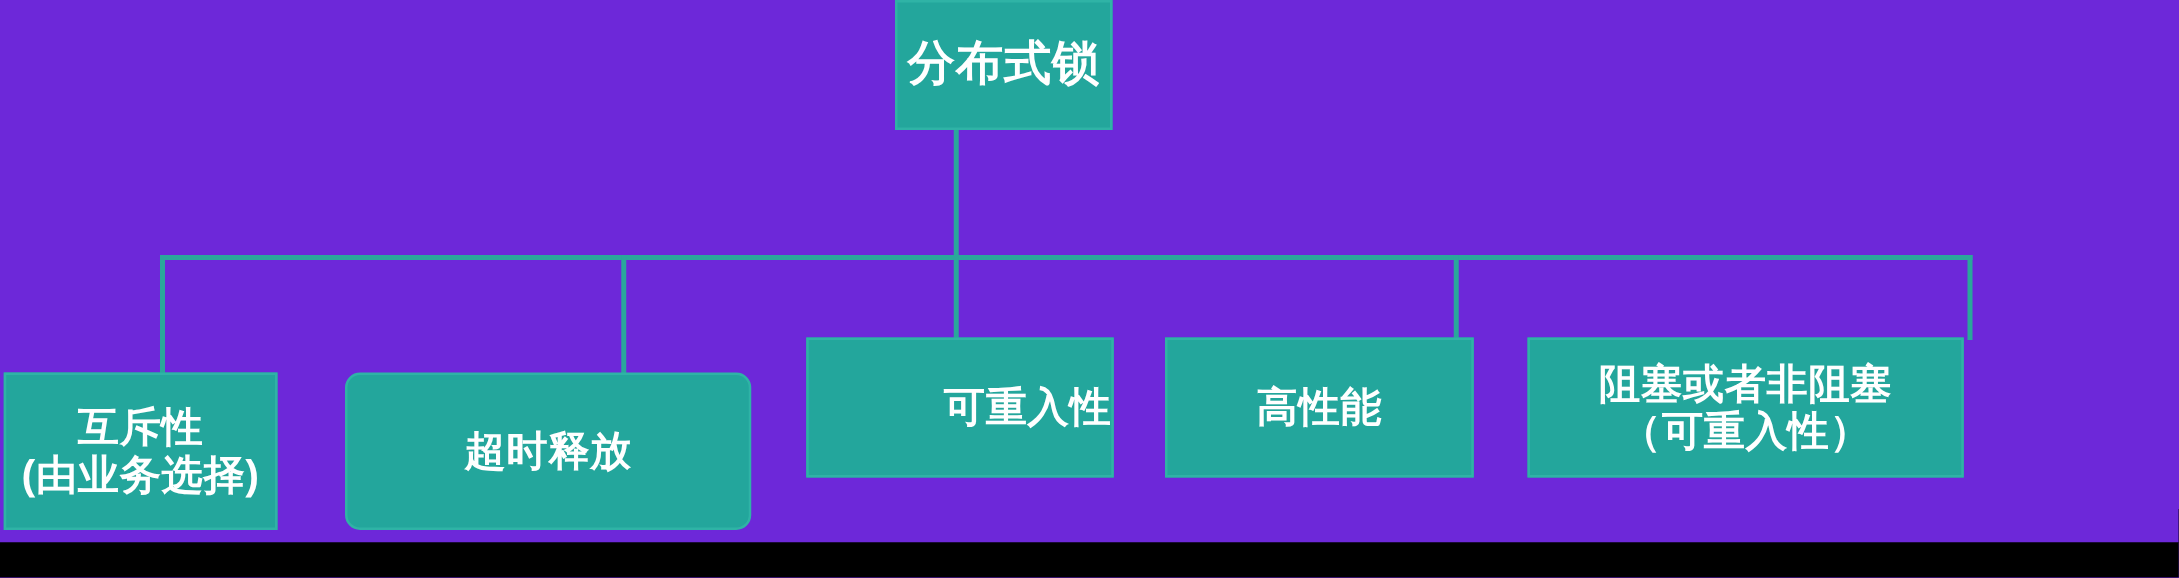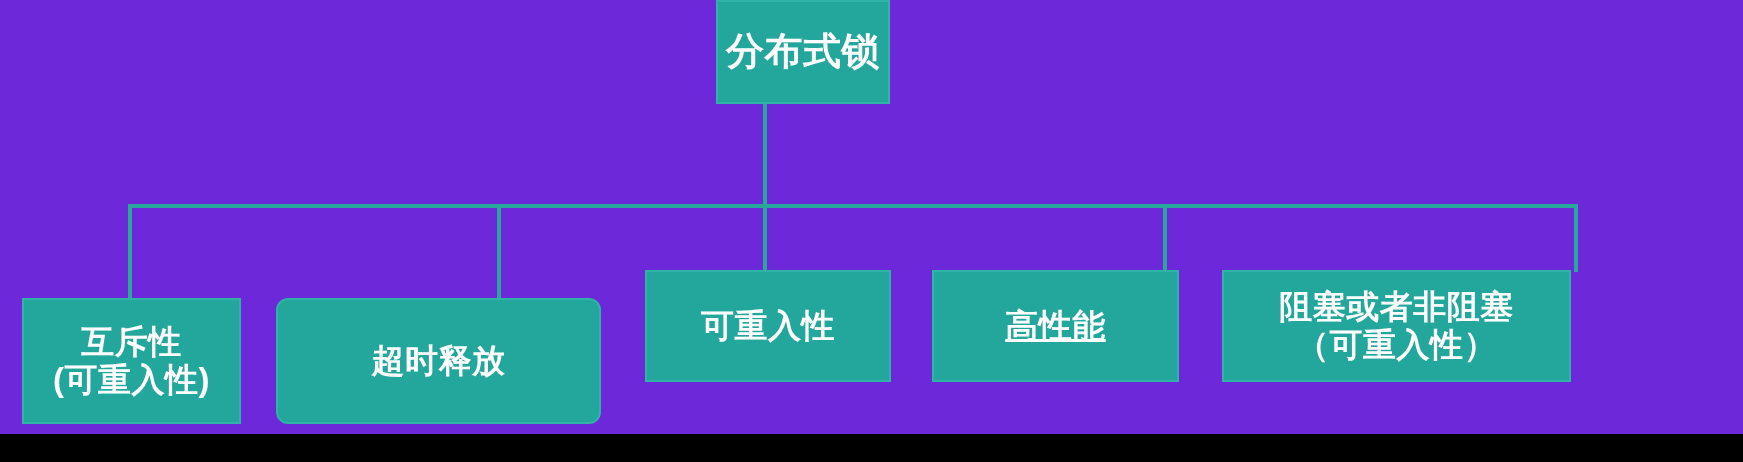--- a/index.html
+++ b/index.html
@@ -40,24 +40,24 @@
   .root-node {
     left: 716px;
     top: 0px;
     width: 174px;
     height: 104px;
     font-size: 38px;
   }
   .child-node {
     font-size: 33px;
   }
-  .n1 { left: 22px;   top: 298px; width: 219px; height: 126px; }
+  .n1 { left: 3px;   top: 298px; width: 219px; height: 126px; }
   .n2 { left: 276px;  top: 298px; width: 325px; height: 126px; border-radius: 12px; }
-  .n3 { left: 645px;  top: 270px; width: 246px; height: 112px; }
-  .n4 { left: 932px;  top: 270px; width: 247px; height: 112px; text-decoration: underline; }
+  .n3 { left: 645px;  top: 270px; width: 246px; height: 112px; align-items: flex-end; }
+  .n4 { left: 932px;  top: 270px; width: 247px; height: 112px; }
   .n5 { left: 1222px; top: 270px; width: 349px; height: 112px; }
 
   .conn {
     position: absolute;
     background: #2aa79b;
   }
   .conn-h { height: 4px; }
   .conn-v { width: 4px; }
 
   .bus        { left: 128px; top: 204px; width: 1450px; height: 4px; }
@@ -80,21 +80,21 @@
   <div class="conn conn-v drop-3"></div>
   <div class="conn conn-v drop-4"></div>
   <div class="conn conn-v drop-5"></div>
 
   <div class="node root-node">
     <span class="line">分布式锁</span>
   </div>
 
   <div class="node child-node n1">
     <span class="line">互斥性</span>
-    <span class="line">(可重入性)</span>
+    <span class="line">(由业务选择)</span>
   </div>
 
   <div class="node child-node n2">
     <span class="line">超时释放</span>
   </div>
 
   <div class="node child-node n3">
     <span class="line">可重入性</span>
   </div>
 

